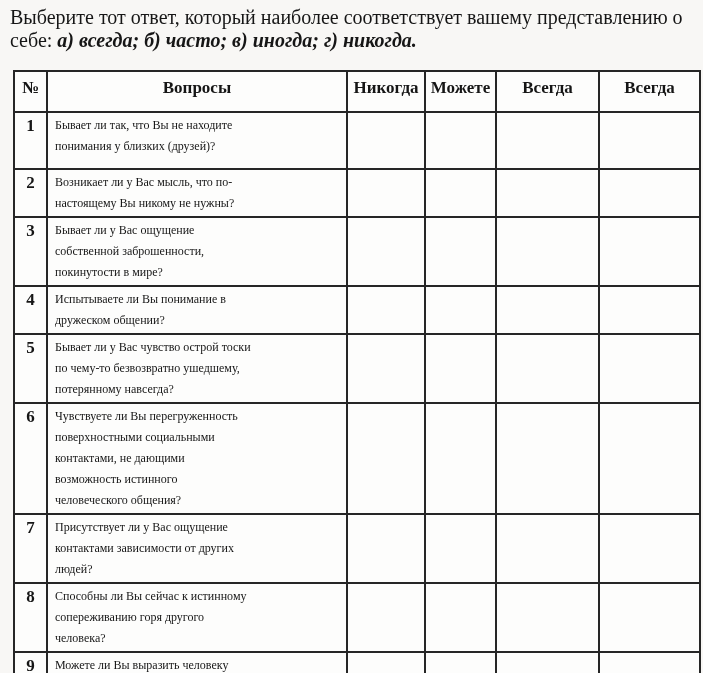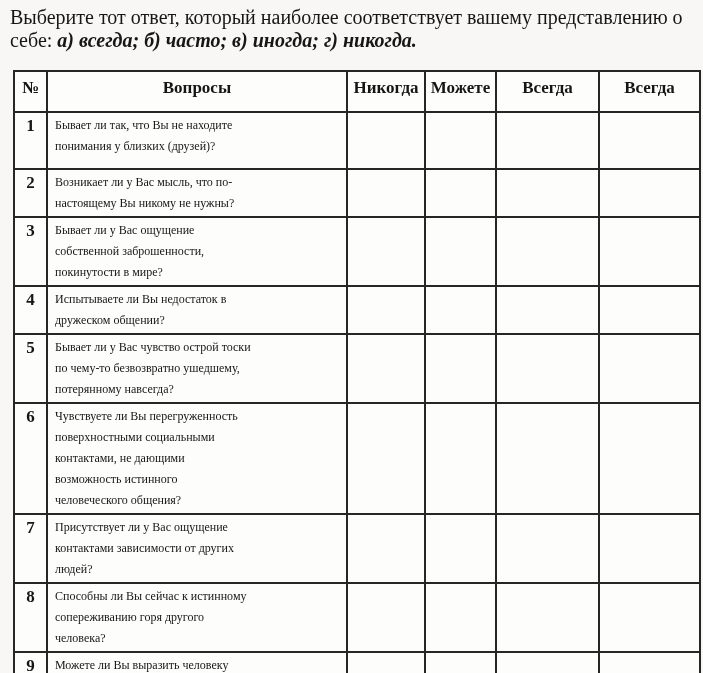--- a/index.html
+++ b/index.html
@@ -136,21 +136,21 @@
         <td class="q">Бывает ли у Вас ощущение
 собственной заброшенности,
 покинутости в мире?</td>
         <td class="a"></td>
         <td class="a"></td>
         <td class="a"></td>
         <td class="a"></td>
       </tr>
       <tr class="r4">
         <td class="num">4</td>
-        <td class="q">Испытываете ли Вы недостаток в
+        <td class="q">Испытываете ли Вы понимание в
 дружеском общении?</td>
         <td class="a"></td>
         <td class="a"></td>
         <td class="a"></td>
         <td class="a"></td>
       </tr>
       <tr class="r5">
         <td class="num">5</td>
         <td class="q">Бывает ли у Вас чувство острой тоски
 по чему-то безвозвратно ушедшему,

